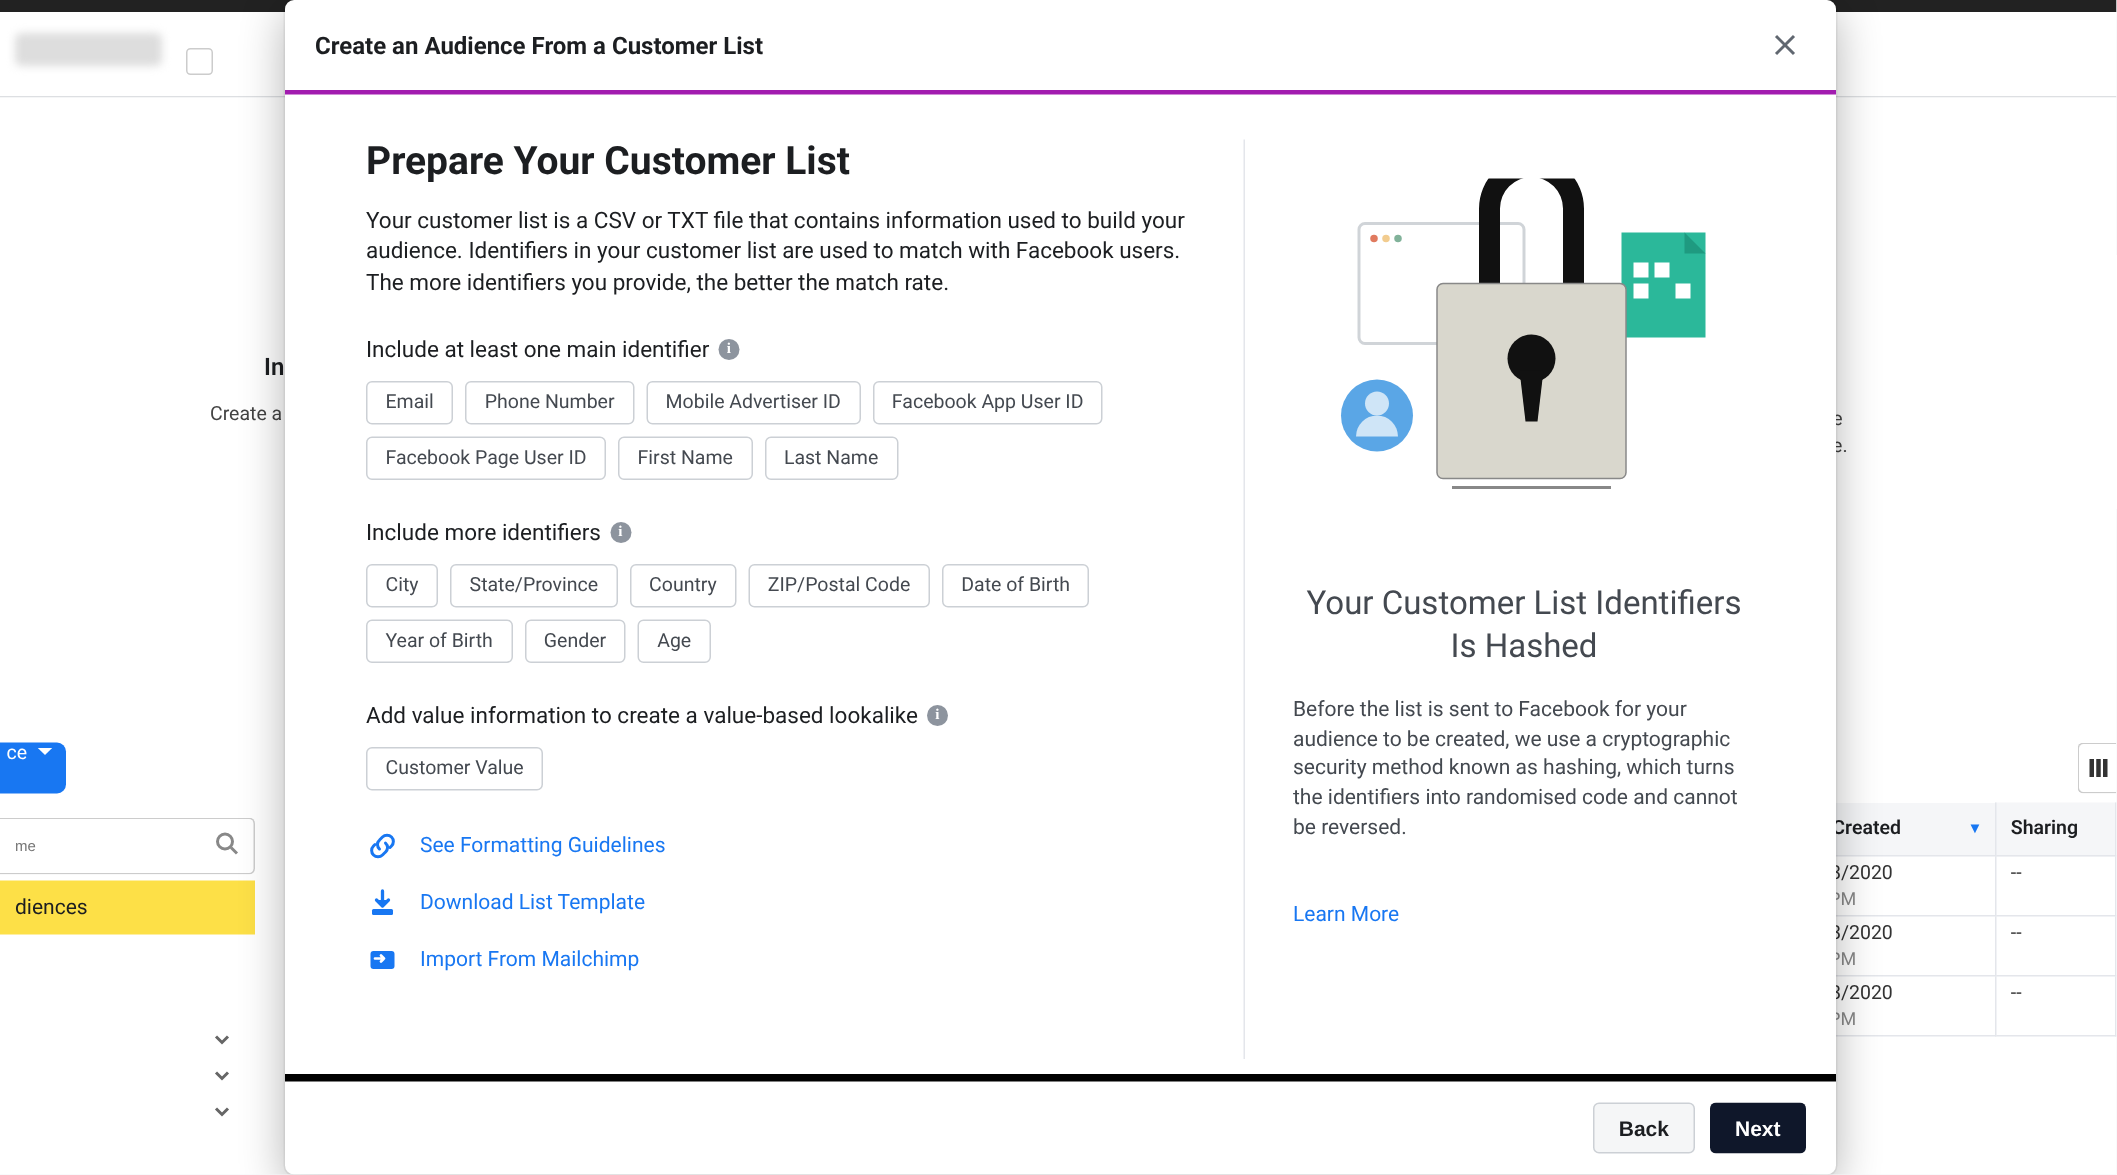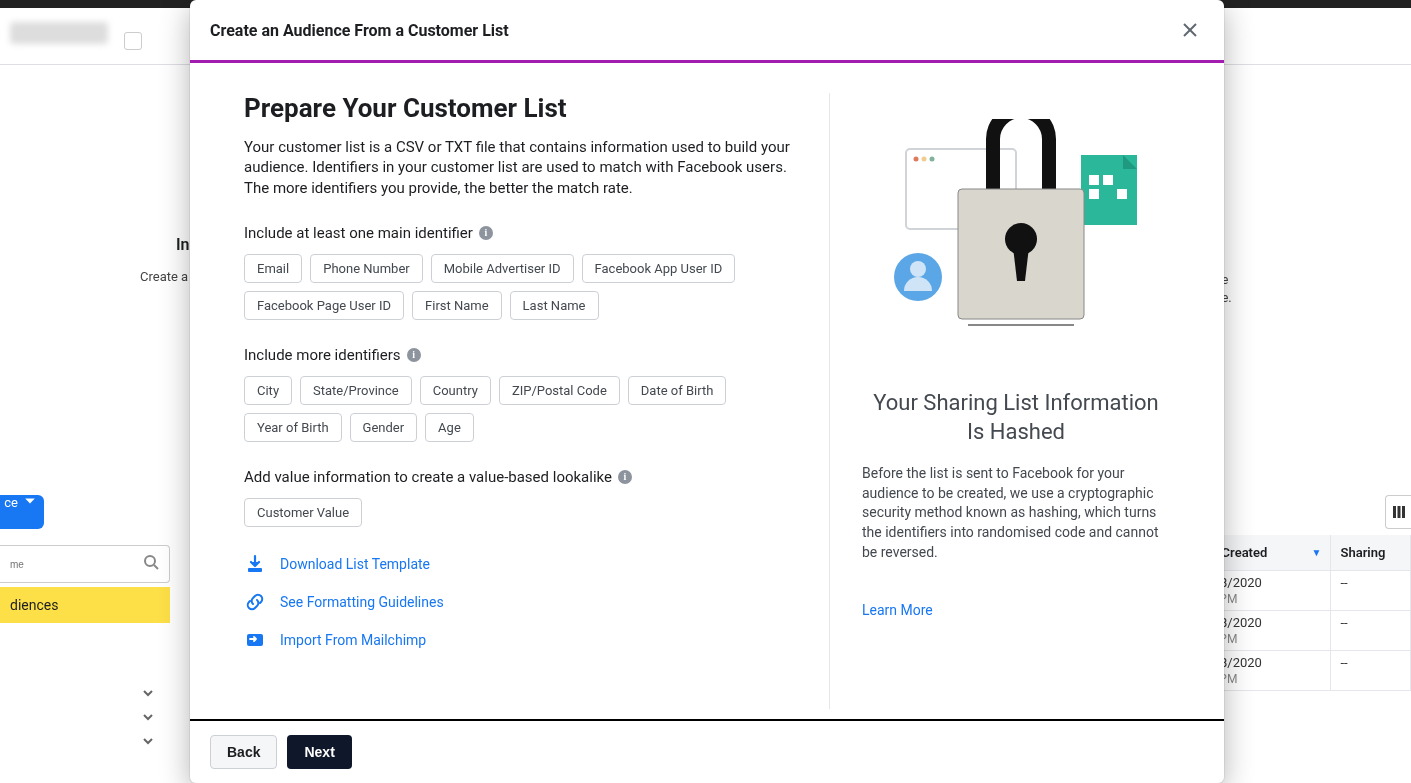--- a/index.html
+++ b/index.html
@@ -66,21 +66,21 @@
     .chips { display:flex; flex-wrap:wrap; gap:8px; margin-bottom:26px; }
     .chip { border:1px solid #ccd0d5; border-radius:4px; padding:6px 12px; font-size:13px; color:#444950; background:#fff; cursor:pointer; }
     .links { margin-top:4px; }
     .link-row { display:flex; align-items:center; gap:14px; color:#1877f2; font-size:14px; margin-bottom:16px; cursor:pointer; }
     .link-row .licon { width:22px; height:22px; display:flex; align-items:center; justify-content:center; }
     
     .illus-wrap { height:240px; display:flex; align-items:center; justify-content:center; margin-bottom:40px; margin-top:16px;}
     .right-title { font-size:22px; font-weight:400; color:#444950; text-align:center; line-height:1.3; margin-bottom:18px; }
     .right-text { font-size:14px; color:#444950; line-height:1.4; margin-bottom:40px;}
     .learn-more { font-size:14px; color:#1877f2; cursor:pointer; }
-    .modal-foot { border-top:2px solid #000000; padding:14px 20px; display:flex; gap:10px; }
+    .modal-foot { border-top:5px solid #000000; padding:14px 20px; display:flex; justify-content:flex-end; gap:10px; }
     .btn { border-radius:4px; font-size:14px; font-weight:600; padding:8px 16px; cursor:pointer; border:1px solid transparent; }
     .btn-back { background:#f5f6f7; border:1px solid #ccd0d5; color:#1c1e21; }
     .btn-next { background:#0f172a; color:#fff; }
   </style>
 </head>
 <body>
 
 <div class="bg-topbar"></div>
 <div class="bg-header">
   <div class="blurname"></div>
@@ -215,33 +215,33 @@
         <span class="info-icon">i</span>
       </div>
       <div class="chips" id="chips-value">
           <span class="chip">Customer Value</span>
         </div>
 
       <div class="links">
         <div class="link-row">
           <span class="licon">
             <svg width="20" height="20" viewBox="0 0 20 20">
+                <path d="M8 12a4 4 0 0 1 0-6l2-2a4 4 0 0 1 6 6l-1 1M12 8a4 4 0 0 1 0 6l-2 2a4 4 0 0 1-6-6l1-1" fill="none" stroke="#1877f2" stroke-width="2" stroke-linecap="round"></path>
+              </svg>
+          </span>
+          <span>See Formatting Guidelines</span>
+        </div>
+        <div class="link-row">
+          <span class="licon">
+            <svg width="20" height="20" viewBox="0 0 20 20">
                 <path fill="#1877f2" d="M10 2v9M6 8l4 4 4-4" stroke="#1877f2" stroke-width="2.2" stroke-linecap="round" stroke-linejoin="round"></path>
                 <rect x="3" y="14" width="14" height="4" rx="1" fill="#1877f2"></rect>
               </svg>
           </span>
           <span>Download List Template</span>
-        </div>
-        <div class="link-row">
-          <span class="licon">
-            <svg width="20" height="20" viewBox="0 0 20 20">
-                <path d="M8 12a4 4 0 0 1 0-6l2-2a4 4 0 0 1 6 6l-1 1M12 8a4 4 0 0 1 0 6l-2 2a4 4 0 0 1-6-6l1-1" fill="none" stroke="#1877f2" stroke-width="2" stroke-linecap="round"></path>
-              </svg>
-          </span>
-          <span>See Formatting Guidelines</span>
         </div>
         <div class="link-row">
           <span class="licon">
             <svg width="20" height="20" viewBox="0 0 20 20">
                 <rect x="2" y="4" width="16" height="12" rx="2" fill="#1877f2"></rect>
                 <path d="M5 9h6M9 7l2 2-2 2" stroke="#fff" stroke-width="1.8" fill="none" stroke-linecap="round" stroke-linejoin="round"></path>
               </svg>
           </span>
           <span>Import From Mailchimp</span>
         </div>
@@ -273,21 +273,21 @@
           <g transform="translate(72,10)">
             <path d="M55 10 a35 35 0 0 1 70 0 v50 h-14 v-50 a21 21 0 0 0 -42 0 v50 h-14 z" transform="translate(-27,0)" fill="#111"></path>
             <rect x="0" y="60" width="126" height="130" rx="4" fill="#d9d7cd" stroke="#888" stroke-width="1"></rect>
             <circle cx="63" cy="110" r="16" fill="#111"></circle>
             <path d="M55 118 h16 l-4 34 h-8 z" fill="#111"></path>
             <line x1="10" y1="196" x2="116" y2="196" stroke="#888" stroke-width="2"></line>
           </g>
         </svg>
       </div>
       <div class="right-title">
-        <span>Your Sharing List Information</span><br>
+        <span>Your Customer List Identifiers</span><br>
         <span>Is Hashed</span>
       </div>
       <div class="right-text">Before the list is sent to Facebook for your audience to be created, we use a cryptographic security method known as hashing, which turns the identifiers into randomised code and cannot be reversed.</div>
       <div class="learn-more">Learn More</div>
     </div>
   </div>
   <div class="modal-foot">
     <button class="btn btn-back">Back</button>
     <button class="btn btn-next">Next</button>
   </div>

